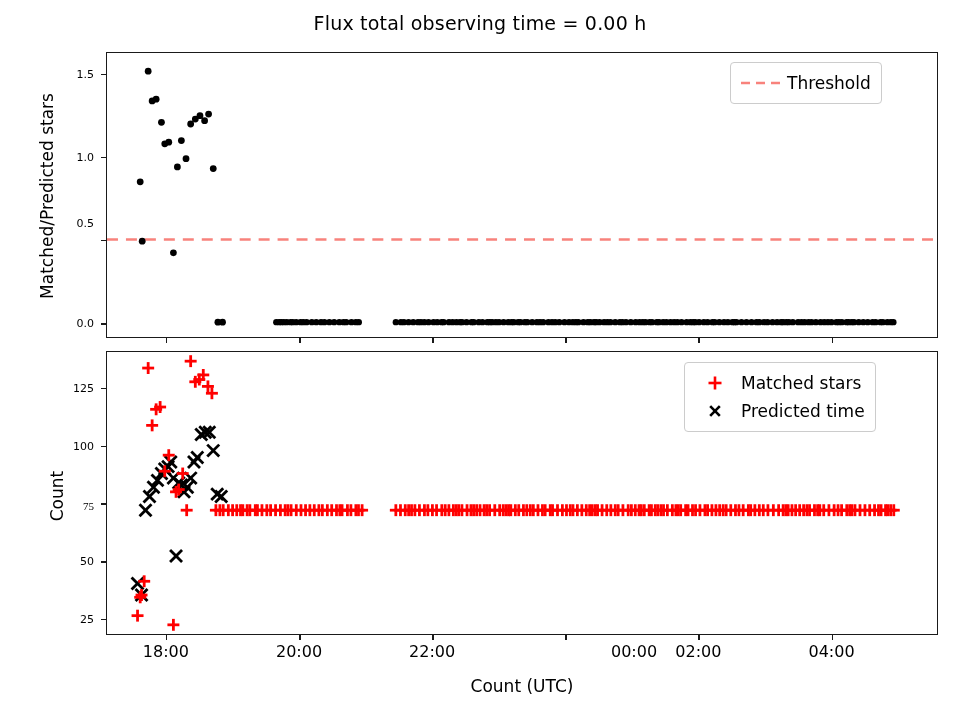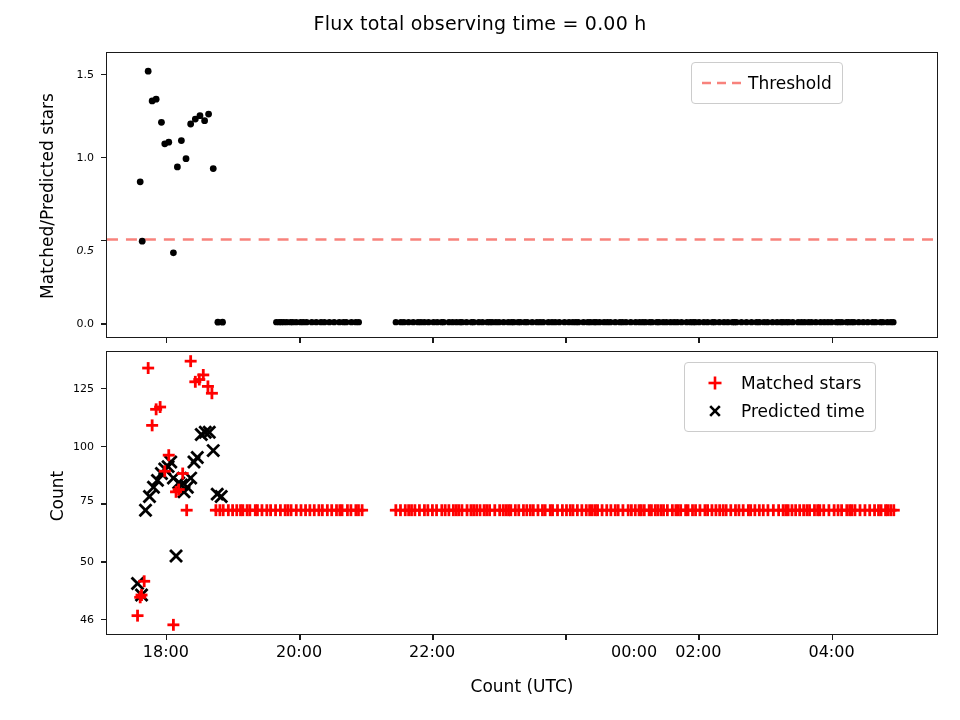--- a/index.html
+++ b/index.html
@@ -124,21 +124,21 @@
     transform: rotate(-90deg);
   }
   .legend {
     position: absolute;
     box-sizing: border-box;
     background: #ffffff;
     border: 1px solid #cccccc;
     border-radius: 4px;
     padding: 6px 10px 6px 8px;
   }
-  #legend-top { left: 691px; top: 62px; }
+  #legend-top { left: 730px; top: 62px; }
   #legend-bottom { left: 684px; top: 362px; }
   .legend-row {
     display: flex;
     align-items: center;
     height: 28px;
   }
   .legend-sym {
     width: 44px;
     height: 22px;
     position: relative;
@@ -335,21 +335,21 @@
         <circle cx="775.3465185560581" cy="271.0348837209302" r="3.2" fill="#000000"></circle>
         <circle cx="777.7150476211724" cy="271.0348837209302" r="3.2" fill="#000000"></circle>
         <circle cx="782.2683035931271" cy="271.0348837209302" r="3.2" fill="#000000"></circle>
         <circle cx="785.750647569649" cy="271.0348837209302" r="3.2" fill="#000000"></circle>
         <circle cx="788.257869353334" cy="271.0348837209302" r="3.2" fill="#000000"></circle>
       </svg>
   </div>
 
   <div class="ytick-col" id="ytick-col-top">
       <div class="ytick-label" style="top: 271.035px;">0.0</div>
-      <div class="ytick-label" style="top: 198px; font-style: italic;">0.5</div>
+      <div class="ytick-label" style="top: 171px;">0.5</div>
       <div class="ytick-label" style="top: 104.756px;">1.0</div>
       <div class="ytick-label" style="top: 21.6163px;">1.5</div>
     </div>
   <div id="ytick-marks-top">
       <div class="tickmark ytickmark" style="top: 323.035px;"></div>
       <div class="tickmark ytickmark" style="top: 239.895px;"></div>
       <div class="tickmark ytickmark" style="top: 156.756px;"></div>
       <div class="tickmark ytickmark" style="top: 73.6163px;"></div>
     </div>
 
@@ -1229,23 +1229,23 @@
           <line x1="779.5006224855894" y1="159.3170731707317" x2="791.5006224855894" y2="159.3170731707317"></line>
         </g>
         <g stroke="#ff0000" stroke-width="2.8">
           <line x1="788.6693106440322" y1="153.3170731707317" x2="788.6693106440322" y2="165.3170731707317"></line>
           <line x1="782.6693106440322" y1="159.3170731707317" x2="794.6693106440322" y2="159.3170731707317"></line>
         </g>
       </svg>
   </div>
 
   <div class="ytick-col" id="ytick-col-bottom">
-      <div class="ytick-label" style="top: 267.837px;">46</div>
+      <div class="ytick-label" style="top: 267.837px;">25</div>
       <div class="ytick-label" style="top: 210.114px; margin-left: 32px;">50</div>
-      <div class="ytick-label" style="top: 149px;">75</div>
+      <div class="ytick-label" style="top: 155px; font-family: Liberation Serif, serif;">75</div>
       <div class="ytick-label" style="top: 94.6667px;">100</div>
       <div class="ytick-label" style="top: 36.9431px;">125</div>
     </div>
   <div id="ytick-marks-bottom">
       <div class="tickmark ytickmark" style="top: 618.837px;"></div>
       <div class="tickmark ytickmark" style="top: 561.114px;"></div>
       <div class="tickmark ytickmark" style="top: 503.39px;"></div>
       <div class="tickmark ytickmark" style="top: 445.667px;"></div>
       <div class="tickmark ytickmark" style="top: 387.943px;"></div>
     </div>

